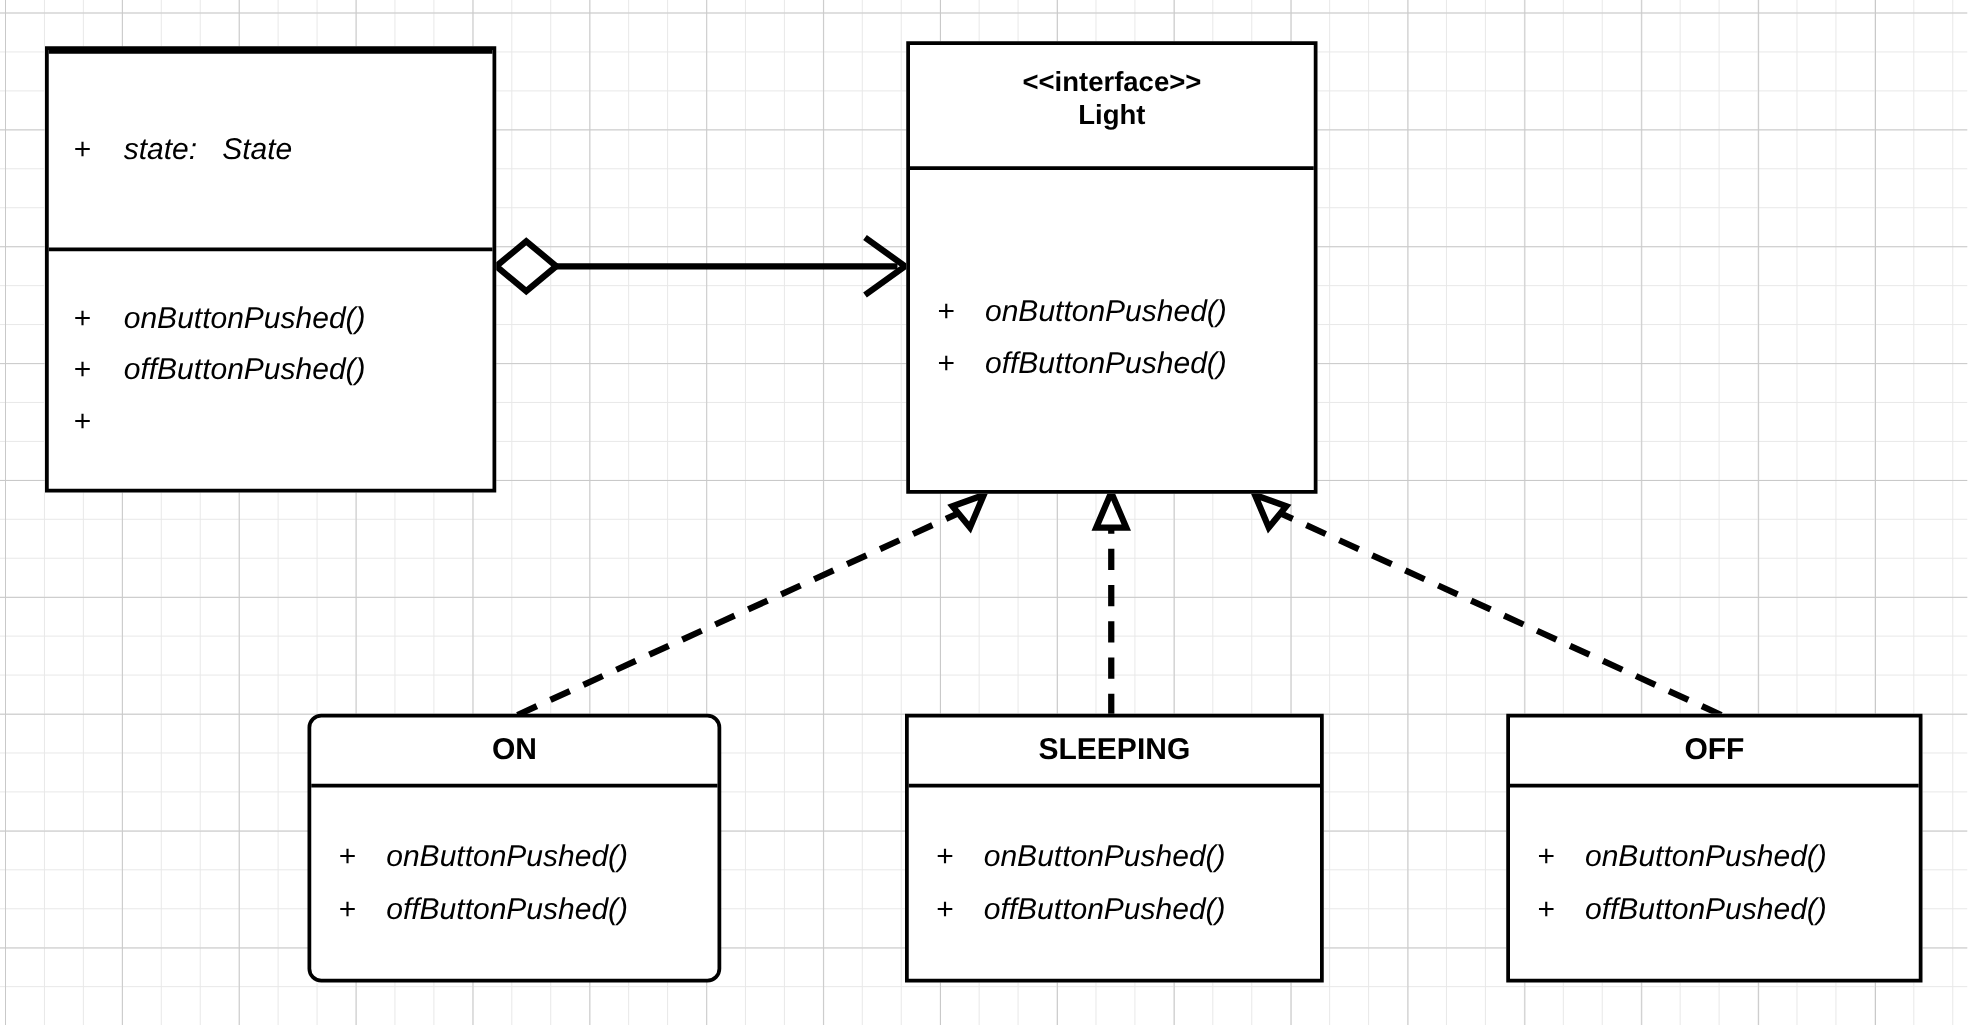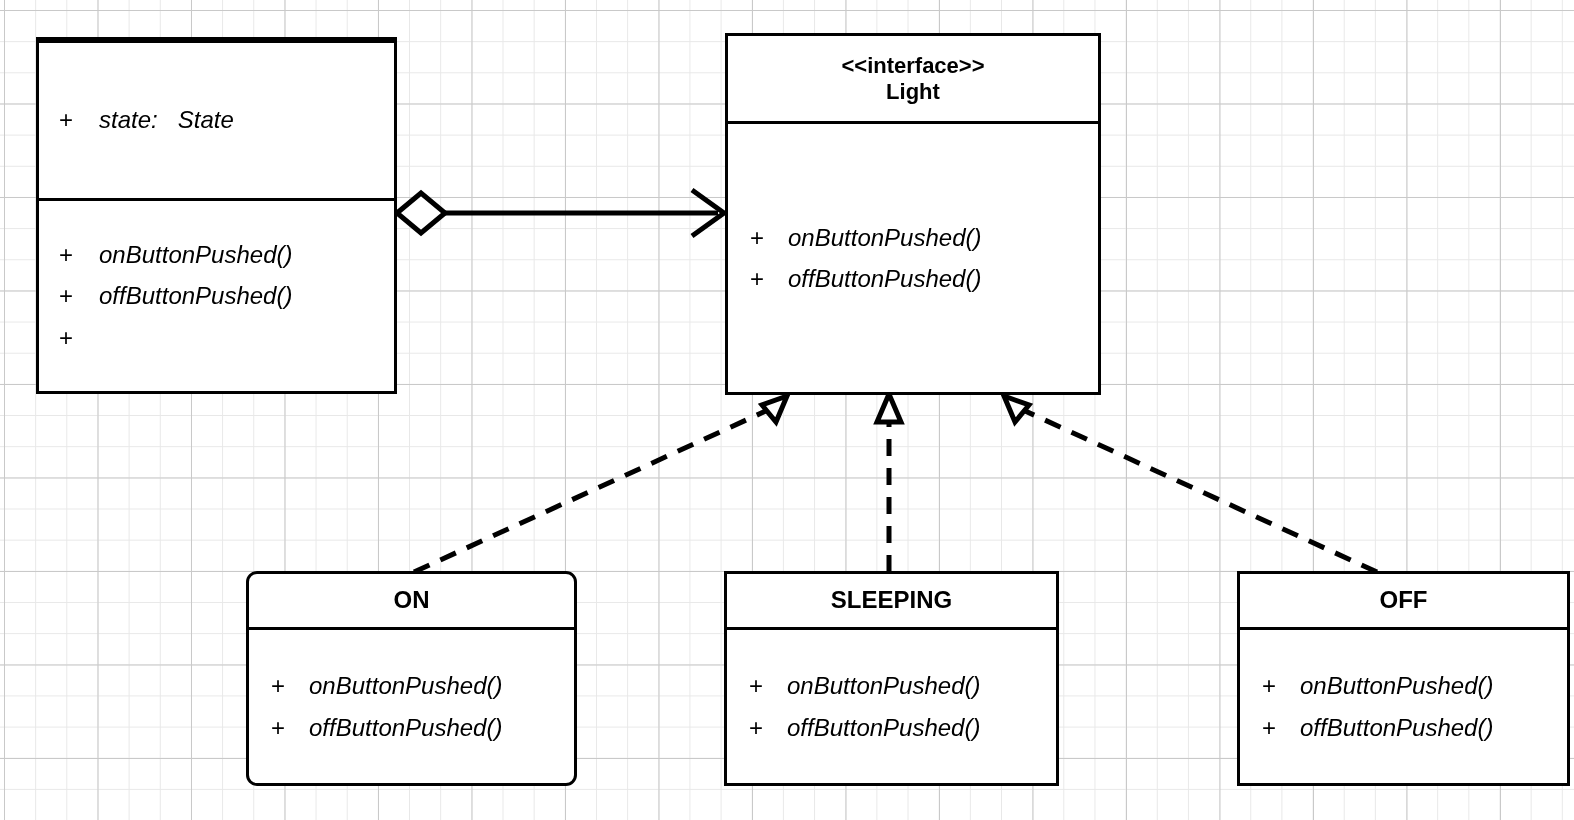--- a/index.html
+++ b/index.html
@@ -76,35 +76,35 @@
   #box-light { left: 36px; top: 37px; width: 361px; height: 357px; }
   #box-light .box-title { height: 58px; font-size: 25px; font-weight: 400; }
   #box-light .attrs { height: 89px; padding-left: 20px; }
   #box-light .attrs .member-row { font-size: 24px; line-height: 1.45; }
   #box-light .attrs .member-vis { width: 40px; }
   #box-light .ops { padding-left: 20px; }
   #box-light .ops .member-row { font-size: 24px; line-height: 1.72; }
   #box-light .ops .member-vis { width: 40px; }
 
   
-  #box-state { left: 725px; top: 33px; width: 376px; height: 362px; }
+  #box-state { left: 725px; top: 33px; width: 329px; height: 362px; gap: 12px; }
   #box-state .box-title { height: 85px; font-size: 22px; font-weight: bold; }
   #box-state .ops { padding-left: 22px; }
   #box-state .ops .member-row { font-size: 24px; line-height: 1.72; }
   #box-state .ops .member-vis { width: 38px; }
 
   
   .leaf-box { top: 571px; height: 215px; }
   .leaf-box .box-title { height: 53px; font-size: 24px; font-weight: bold; }
   .leaf-box .ops { padding-left: 22px; }
   .leaf-box .ops .member-row { font-size: 24px; line-height: 1.72; }
   .leaf-box .ops .member-vis { width: 38px; }
   #box-on { left: 246px; width: 331px; border-radius: 11px; }
   #box-sleeping { left: 724px; width: 335px; }
-  #box-off { left: 1205px; width: 333px; margin-left: 32px; }
+  #box-off { left: 1205px; width: 333px; }
 
   #connectors {
     position: absolute;
     left: 0; top: 0;
     width: 1574px;
     height: 820px;
     z-index: 2;
   }
 </style>
 </head>

